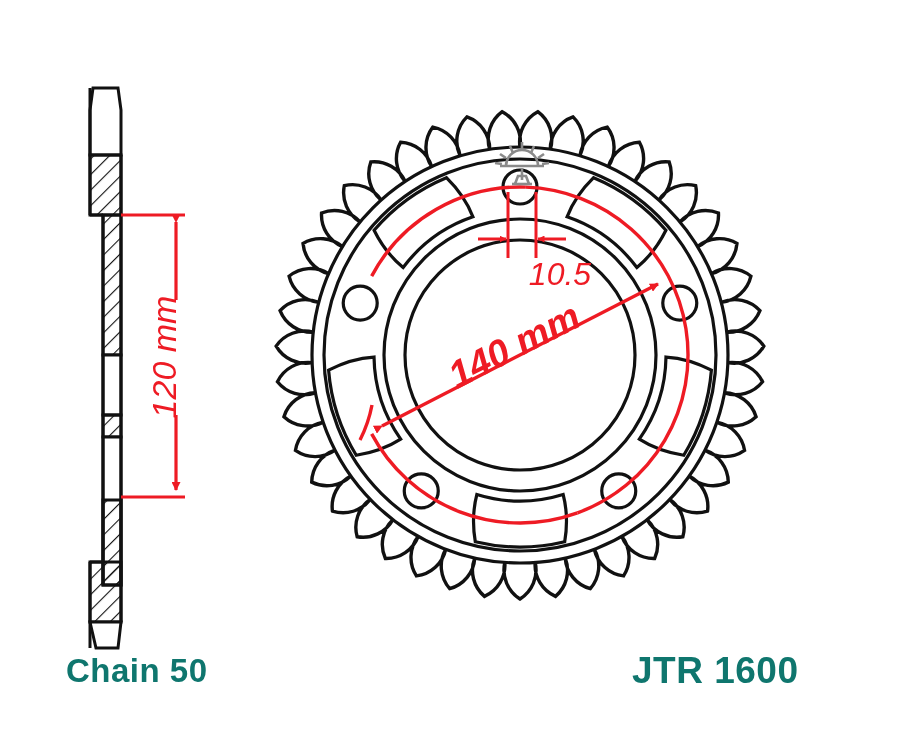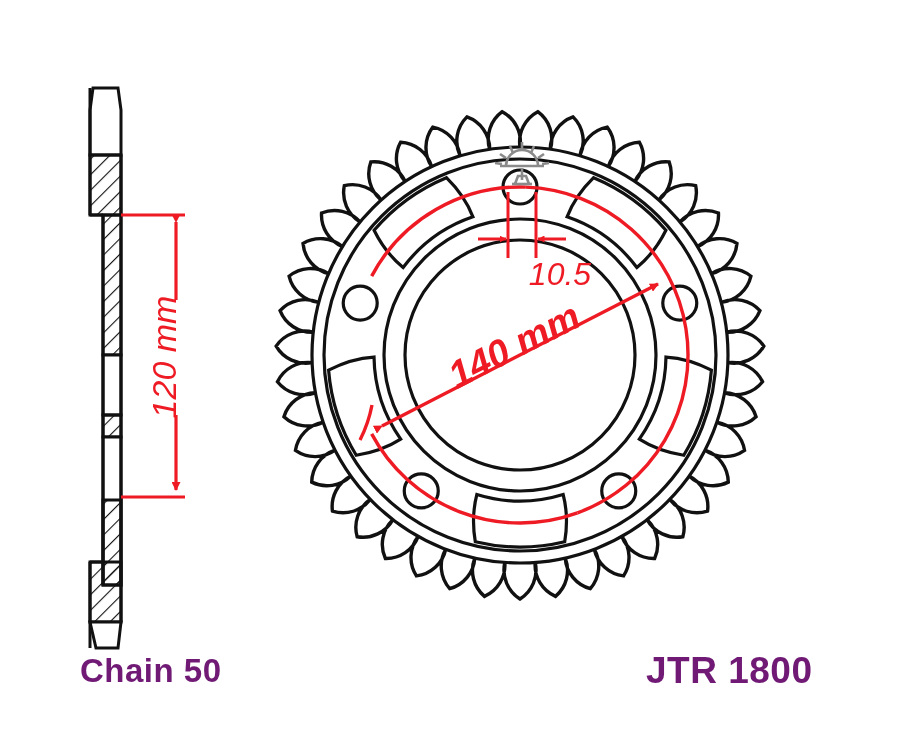--- a/index.html
+++ b/index.html
@@ -22,23 +22,22 @@
     position: absolute;
     left: 0;
     top: 0;
     width: 900px;
     height: 752px;
   }
   .label-text {
     position: absolute;
     font-family: "Liberation Sans", sans-serif;
     font-weight: bold;
-    color: #701a75;
+    color: #0f766e;
     white-space: nowrap;
-    margin-left: 14px;
   }
   #chain-label {
     left: 66px;
     top: 652px;
     font-size: 33px;
     letter-spacing: 0.5px;
   }
   #part-number-label {
     left: 632px;
     top: 650px;
@@ -183,15 +182,15 @@
         <line x1="549" y1="163" x2="542" y2="164"></line>
         <line x1="522" y1="168" x2="522" y2="180"></line>
         <path d="M 515 184 L 518 176 L 526 176 L 529 184"></path>
         <line x1="512" y1="184" x2="532" y2="184"></line>
       </g>
     </g>
   </svg>
 
   <div class="label-text" id="chain-label">Chain 50</div>
 
-  <div class="label-text" id="part-number-label">JTR 1800</div>
+  <div class="label-text" id="part-number-label">JTR 1600</div>
 
 </div>
 
 </body></html>

